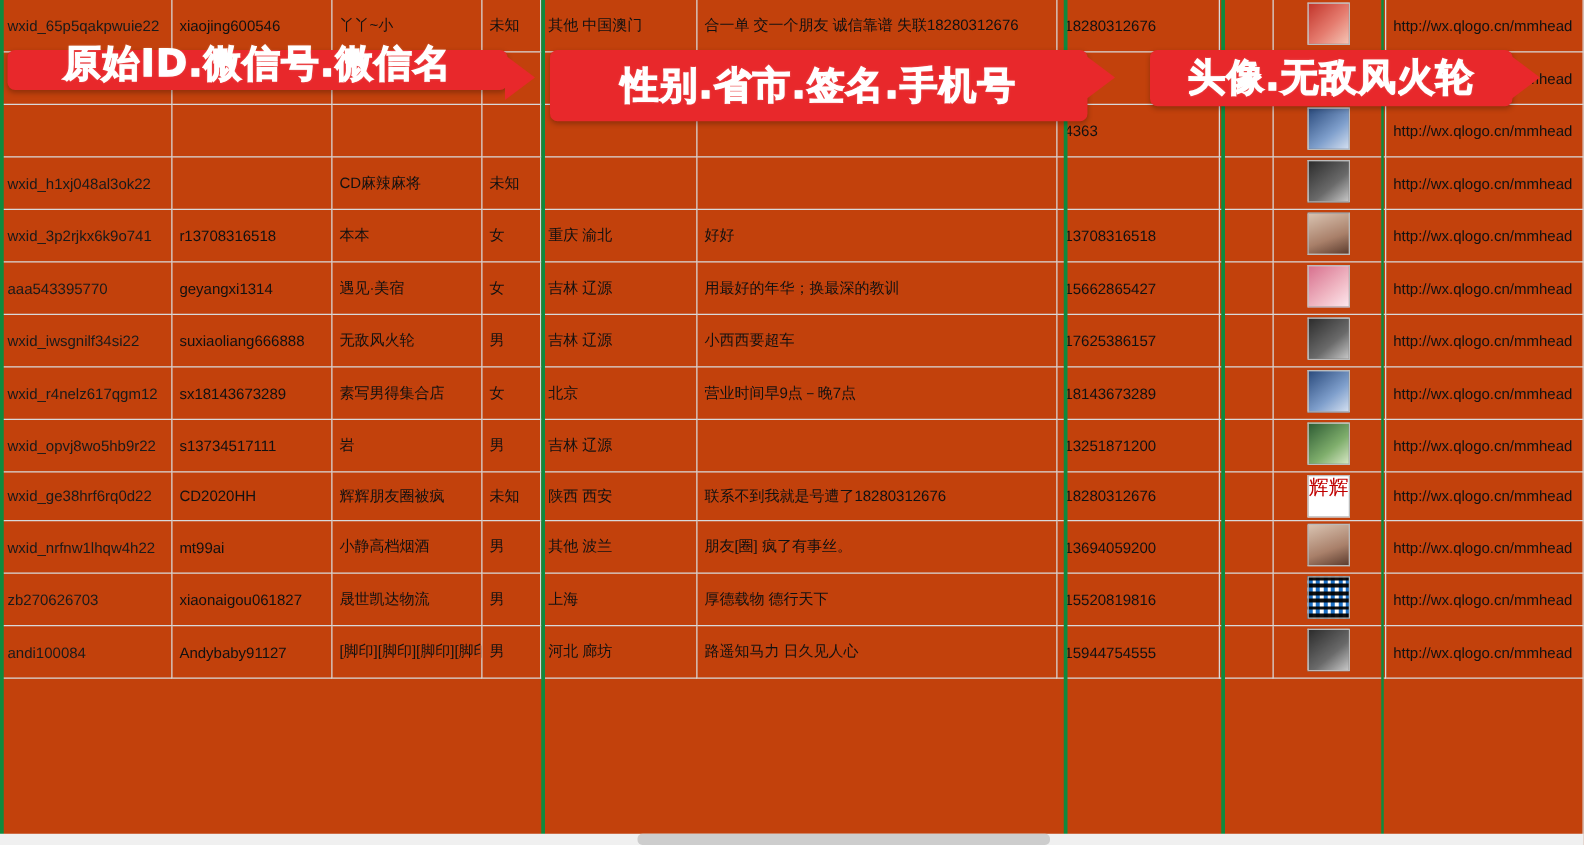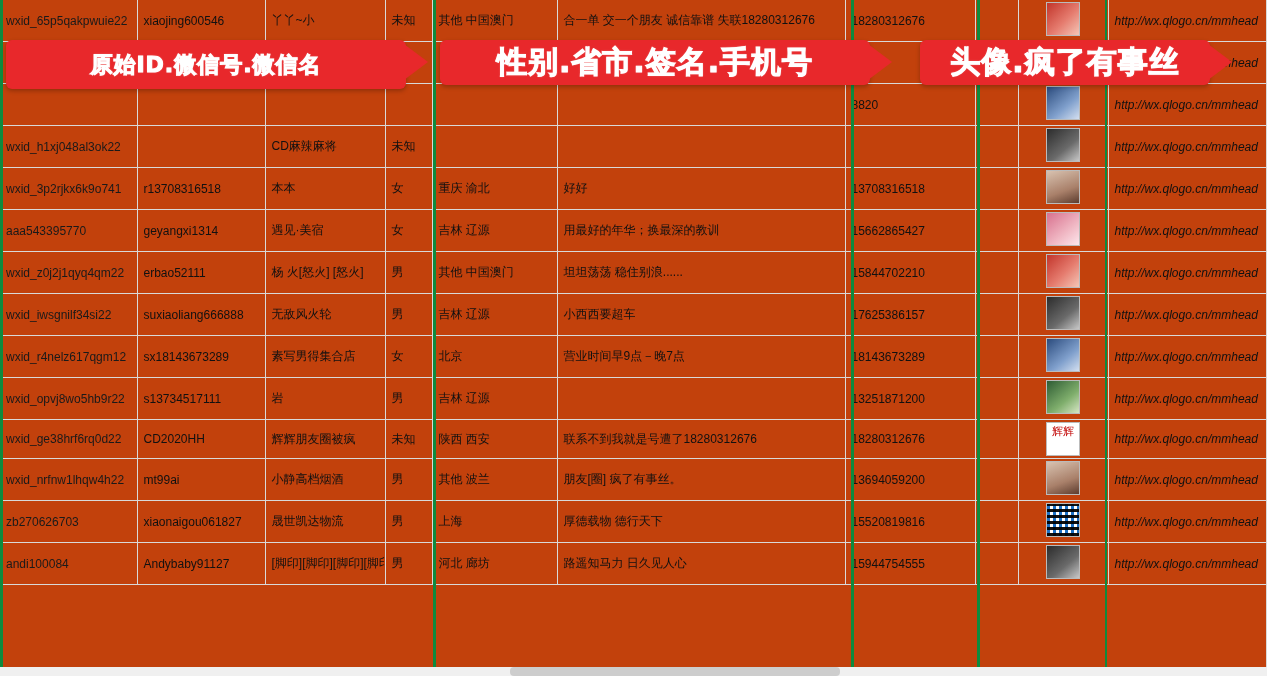--- a/index.html
+++ b/index.html
@@ -39,21 +39,21 @@
   col.c3 { width: 47px; }
   col.c4 { width: 125px; }
   col.c5 { width: 288px; }
   col.c6 { width: 130px; }
   col.c7 { width: 43px; }
   col.c8 { width: 90px; }
   col.c9 { width: 159px; }
 
   td.wxid { color: #1a1a1a; }
   td.num { color: #111; }
-  td.link { color: #111; font-style: italic; }
+  td.link { color: #111; }
   td.thumbcell { padding: 0; text-align: center; vertical-align: middle; }
 
   
   .green-left {
     position: absolute;
     left: 0px; top: 0px;
     width: 3px; height: 676px;
     background: #0e8a3e;
     z-index: 30;
   }
@@ -97,21 +97,21 @@
   .thumb.green { background: linear-gradient(140deg,#2e5c34,#7fae6c 60%,#d6e6c4); }
   .thumb.dark { background: linear-gradient(140deg,#2c2c2c,#6a6a6a 60%,#c7c7c7); }
   .thumb.pink { background: linear-gradient(140deg,#d8708e,#f0b8c4 60%,#fde6ec); }
   .thumb.qr { background:
      repeating-linear-gradient(0deg,#111 0 3px,#fff 3px 6px),
      repeating-linear-gradient(90deg,#1b6fc4 0 3px,#fff 3px 6px);
      background-blend-mode: multiply; }
   .thumb.textav2 {
     background: #ffffff;
     color: #c00000;
-    font-size: 11px;
+    font-size: 16px;
     line-height: 12px;
     text-align: center;
     padding-top: 3px;
     font-family: "DejaVu Sans", sans-serif;
   }
 
   
   .banner {
     position: absolute;
     z-index: 50;
@@ -126,34 +126,35 @@
     align-items: center;
     justify-content: center;
   }
   .banner .txt {
     -webkit-text-stroke: 1px #ffffff;
     text-shadow: 0 0 2px rgba(255,255,255,0.5);
     letter-spacing: 1px;
   }
   #banner1 {
     left: 6px; top: 40px;
-    width: 400px; height: 49px;
-    font-size: 22px;
+    width: 400px; height: 32px;
+    font-size: 30px;
+    align-items: flex-end;
   }
   #banner1::after {
     content: "";
     position: absolute;
     right: -22px; top: 4px;
     border-top: 18px solid transparent;
     border-bottom: 18px solid transparent;
     border-left: 24px solid #e8282b;
   }
   #banner2 {
     left: 440px; top: 40px;
-    width: 430px; height: 45px;
+    width: 430px; height: 57px;
     font-size: 30px;
   }
   #banner2::after {
     content: "";
     position: absolute;
     right: -22px; top: 4px;
     border-top: 18px solid transparent;
     border-bottom: 18px solid transparent;
     border-left: 24px solid #e8282b;
   }
@@ -236,21 +237,21 @@
           <td class="thumbcell"><div class="thumb girl"></div></td>
           <td class="link">http://wx.qlogo.cn/mmhead</td>
         </tr>
         <tr>
           <td class="wxid"></td>
           <td></td>
           <td></td>
           <td></td>
           <td></td>
           <td></td>
-          <td class="num">8820</td>
+          <td class="num">4363</td>
           <td></td>
           <td class="thumbcell"><div class="thumb blue"></div></td>
           <td class="link">http://wx.qlogo.cn/mmhead</td>
         </tr>
         <tr>
           <td class="wxid">wxid_h1xj048al3ok22</td>
           <td></td>
           <td>CD麻辣麻将</td>
           <td>未知</td>
           <td></td>
@@ -278,32 +279,20 @@
           <td>遇见·美宿</td>
           <td>女</td>
           <td>吉林 辽源</td>
           <td>用最好的年华；换最深的教训</td>
           <td class="num">15662865427</td>
           <td></td>
           <td class="thumbcell"><div class="thumb pink"></div></td>
           <td class="link">http://wx.qlogo.cn/mmhead</td>
         </tr>
         <tr>
-          <td class="wxid">wxid_z0j2j1qyq4qm22</td>
-          <td>erbao52111</td>
-          <td>杨 火[怒火] [怒火]</td>
-          <td>男</td>
-          <td>其他 中国澳门</td>
-          <td>坦坦荡荡 稳住别浪......</td>
-          <td class="num">15844702210</td>
-          <td></td>
-          <td class="thumbcell"><div class="thumb red"></div></td>
-          <td class="link">http://wx.qlogo.cn/mmhead</td>
-        </tr>
-        <tr>
           <td class="wxid">wxid_iwsgnilf34si22</td>
           <td>suxiaoliang666888</td>
           <td>无敌风火轮</td>
           <td>男</td>
           <td>吉林 辽源</td>
           <td>小西西要超车</td>
           <td class="num">17625386157</td>
           <td></td>
           <td class="thumbcell"><div class="thumb dark"></div></td>
           <td class="link">http://wx.qlogo.cn/mmhead</td>
@@ -390,19 +379,19 @@
   <div class="green-v4"></div>
   <div class="right-cut"></div>
 
   <div class="banner" id="banner1">
     <span class="txt">原始ID.微信号.微信名</span>
   </div>
   <div class="banner" id="banner2">
     <span class="txt">性别.省市.签名.手机号</span>
   </div>
   <div class="banner" id="banner3">
-    <span class="txt">头像.疯了有事丝</span>
+    <span class="txt">头像.无敌风火轮</span>
   </div>
 
   <div class="hscroll">
     <div class="thumbbar"></div>
   </div>
 </div>
 
 </body></html>

